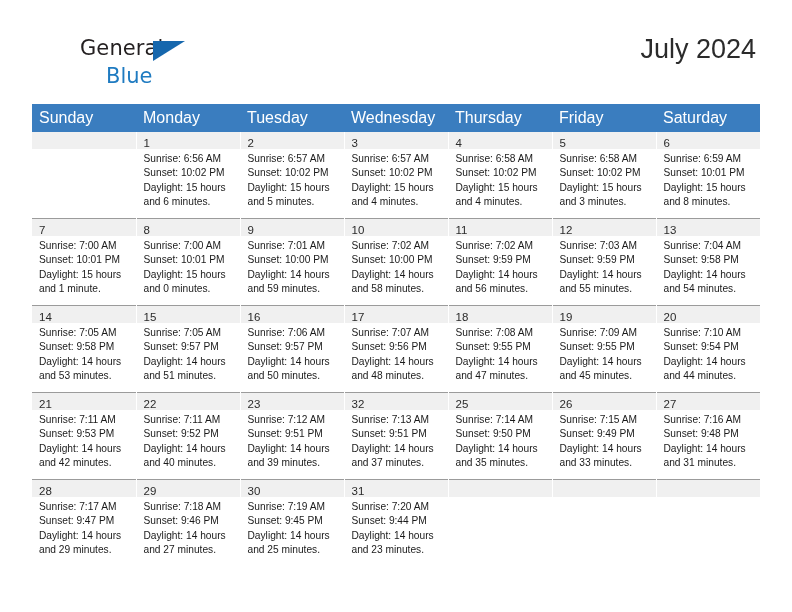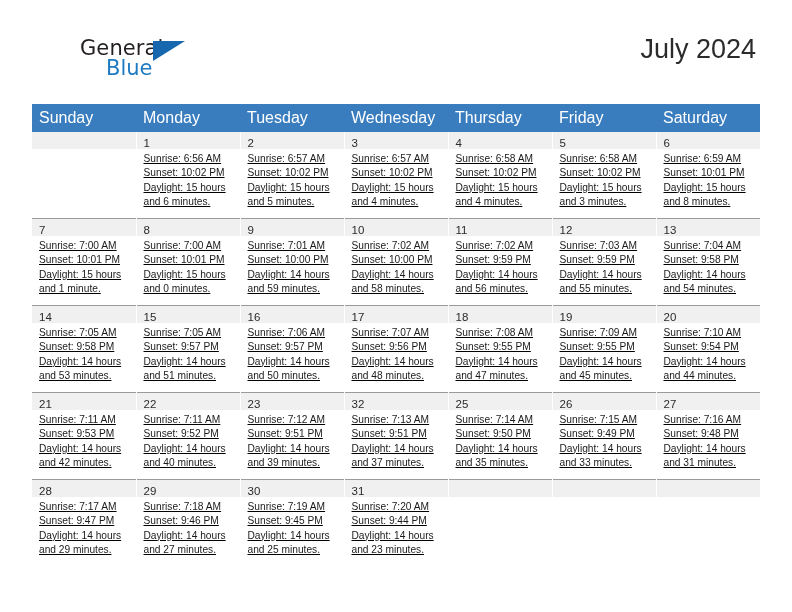--- a/index.html
+++ b/index.html
@@ -42,21 +42,21 @@
     left: 0;
     top: 0;
     font-size: 21px;
     letter-spacing: 0.1px;
     color: #231f20;
     font-family: "DejaVu Sans", sans-serif;
   }
   .logo-blue {
     position: absolute;
     left: 26px;
-    top: 20px;
+    top: 28px;
     font-size: 21px;
     color: #1f7bc1;
     font-family: "DejaVu Sans", sans-serif;
   }
   .logo-triangle {
     position: absolute;
     left: 73px;
     top: 5px;
     width: 0;
     height: 0;
@@ -129,21 +129,20 @@
     padding: 1px 0 0 7px;
     box-sizing: border-box;
   }
   .daynum {
     font-size: 11.5px;
     color: #2b2b2b;
     line-height: 15px;
   }
   .lines {
     padding: 3px 6px 0 7px;
-    text-decoration: underline;
   }
   .line {
     font-size: 10.2px;
     line-height: 14.4px;
     color: #1a1a1a;
     white-space: nowrap;
   }
 </style>
 </head>
 <body>

